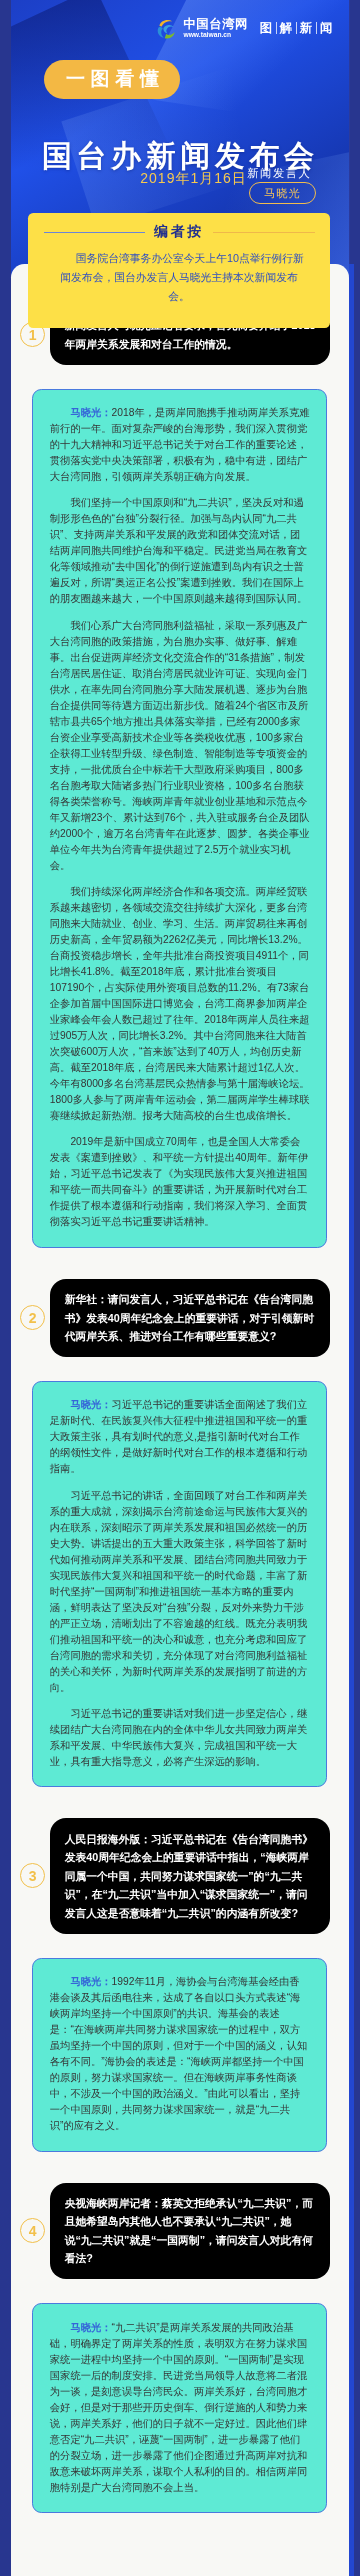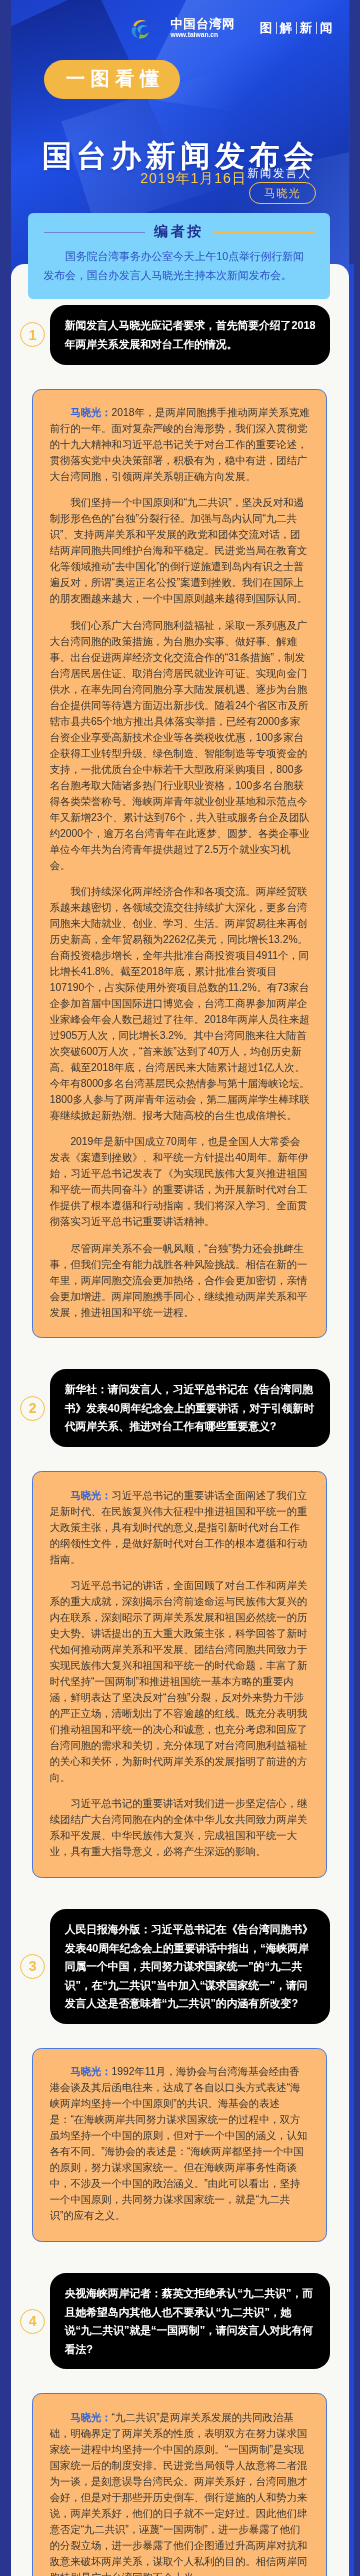--- a/index.html
+++ b/index.html
@@ -25,21 +25,21 @@
   .hero .w2{position:absolute;left:-46px;top:15.5px;width:196px;height:268px;
     background:linear-gradient(200deg,rgba(9,22,105,.55),rgba(9,22,105,0) 55%);
     transform:rotate(-25deg);}
   .hero .w3{position:absolute;right:-26px;bottom:-31px;width:268px;height:155px;
     background:linear-gradient(300deg,rgba(130,175,255,.30),rgba(130,175,255,0) 60%);
     transform:rotate(-12deg);}
   .hero .w4{position:absolute;left:62px;top:82px;width:237px;height:113px;
     background:linear-gradient(100deg,rgba(140,180,255,.18),rgba(140,180,255,0) 70%);
     transform:rotate(-18deg);}
 
-  .brand-row{position:absolute;top:17.5px;right:13.4px;display:flex;align-items:center;gap:13px;}
+  .brand-row{position:absolute;top:17.5px;right:13.4px;display:flex;align-items:center;}
   .brand-mark{width:24px;height:21.6px;margin-right:4.1px;}
   .brand-text{margin-right:8.2px;line-height:1.05;}
   .brand-name{color:#fff;font-size:12.4px;font-weight:800;letter-spacing:0.5px;}
   .brand-url{color:#fff;font-size:6.7px;font-weight:700;}
   .brand-tagline{display:flex;align-items:center;color:#fff;font-size:12.4px;font-weight:700;}
   .brand-tagline .ch{padding:0 3.6px;}
   .brand-tagline .bar{width:0.5px;height:12.4px;background:rgba(255,255,255,.75);}
 
   .badge{
     position:absolute;top:60px;left:33px;background:#f3b844;color:#fff;
@@ -54,47 +54,47 @@
   .date{position:absolute;top:170px;left:129px;color:#f6c94f;font-size:14px;letter-spacing:1px;}
   .speaker-label{position:absolute;top:166px;right:38px;color:#fff;font-size:11.3px;letter-spacing:1.5px;margin-left:48px;}
   .speaker-pill{
     position:absolute;top:182px;right:33px;border:1px solid #f0bc4e;color:#f3c35a;
     border-radius:515px;padding:2.6px 14.4px;font-size:11.3px;letter-spacing:1px;text-align:right;
   }
 
   
   .editor-card{
     position:absolute;top:213px;left:28px;width:302px;box-sizing:border-box;
-    background:#7dd3fc;border-radius:5.2px;padding:10.3px 15.5px 13.4px;z-index:3;
+    background:#fde047;border-radius:5.2px;padding:10.3px 15.5px 13.4px;z-index:3;
   }
   .editor-head{display:flex;align-items:center;justify-content:center;gap:9.3px;margin-bottom:6.2px;}
   .editor-line{height:1px;flex:1;}
   .editor-line.blue{background:#6b85d8;}
   .editor-line.gold{background:#f0b84a;}
   .editor-title{font-size:14px;font-weight:700;color:#22308f;letter-spacing:2.6px;}
-  .editor-card p{font-size:10.8px;color:#2e4ec2;line-height:19px;text-indent:2em;margin:0;}
+  .editor-card p{font-size:10.8px;color:#2e4ec2;line-height:19px;text-indent:2em;margin:8px;text-align:center;}
 
   
   .card{
     position:absolute;top:264px;left:11.3px;width:338px;height:2812px;box-sizing:border-box;
     background:#f8f8f5;border-radius:13.4px;z-index:2;overflow:hidden;padding-top:41px;
   }
   .qa-section{margin-bottom:31px;}
   .q-row{display:flex;align-items:center;padding-left:8.8px;}
   .q-num{
     width:23px;height:23px;border:1.5px solid #f2c04a;border-radius:50%;
     color:#f2c04a;font-size:14px;font-weight:700;flex:none;
     display:flex;align-items:center;justify-content:center;margin-right:5.2px;background:transparent;
   }
   .q-bubble{
     background:#000000;color:#fff;border-radius:16px;box-sizing:border-box;
     padding:11.3px 14.4px;font-size:10.8px;font-weight:700;line-height:18.5px;width:280px;
   }
   .answer{
-    margin:24px 22px 0 21px;border:1px solid #4a7ade;background:#fdba74;border-radius:9.3px;
+    margin:24px 22px 0 21px;border:1px solid #4a7ade;background:#5eead4;border-radius:9.3px;
     padding:15.5px 16.5px 6.2px;font-size:10.3px;line-height:16px;color:#353535;box-sizing:border-box;
   }
   .answer p{text-indent:2em;margin:0 0 10.3px;}
   .speaker{color:#3565d8;font-weight:700;}
 </style>
 </head>
 <body>
 
 <div class="edge-strip left"></div>
 <div class="edge-strip right"></div>
@@ -150,21 +150,20 @@
         <div class="q-row">
           <div class="q-num">1</div>
           <div class="q-bubble">新闻发言人马晓光应记者要求，首先简要介绍了2018年两岸关系发展和对台工作的情况。</div>
         </div>
         <div class="answer">
           <p><span class="speaker">马晓光：</span>2018年，是两岸同胞携手推动两岸关系克难前行的一年。面对复杂严峻的台海形势，我们深入贯彻党的十九大精神和习近平总书记关于对台工作的重要论述，贯彻落实党中央决策部署，积极有为，稳中有进，团结广大台湾同胞，引领两岸关系朝正确方向发展。</p>
           <p>我们坚持一个中国原则和“九二共识”，坚决反对和遏制形形色色的“台独”分裂行径。加强与岛内认同“九二共识”、支持两岸关系和平发展的政党和团体交流对话，团结两岸同胞共同维护台海和平稳定。民进党当局在教育文化等领域推动“去中国化”的倒行逆施遭到岛内有识之士普遍反对，所谓“奥运正名公投”案遭到挫败。我们在国际上的朋友圈越来越大，一个中国原则越来越得到国际认同。</p>
           <p>我们心系广大台湾同胞利益福祉，采取一系列惠及广大台湾同胞的政策措施，为台胞办实事、做好事、解难事。出台促进两岸经济文化交流合作的“31条措施”，制发台湾居民居住证、取消台湾居民就业许可证、实现向金门供水，在率先同台湾同胞分享大陆发展机遇、逐步为台胞台企提供同等待遇方面迈出新步伐。随着24个省区市及所辖市县共65个地方推出具体落实举措，已经有2000多家台资企业享受高新技术企业等各类税收优惠，100多家台企获得工业转型升级、绿色制造、智能制造等专项资金的支持，一批优质台企中标若干大型政府采购项目，800多名台胞考取大陆诸多热门行业职业资格，100多名台胞获得各类荣誉称号。海峡两岸青年就业创业基地和示范点今年又新增23个、累计达到76个，共入驻或服务台企及团队约2000个，逾万名台湾青年在此逐梦、圆梦。各类企事业单位今年共为台湾青年提供超过了2.5万个就业实习机会。</p>
           <p>我们持续深化两岸经济合作和各项交流。两岸经贸联系越来越密切，各领域交流交往持续扩大深化，更多台湾同胞来大陆就业、创业、学习、生活。两岸贸易往来再创历史新高，全年贸易额为2262亿美元，同比增长13.2%。台商投资稳步增长，全年共批准台商投资项目4911个，同比增长41.8%。截至2018年底，累计批准台资项目107190个，占实际使用外资项目总数的11.2%。有73家台企参加首届中国国际进口博览会，台湾工商界参加两岸企业家峰会年会人数已超过了往年。2018年两岸人员往来超过905万人次，同比增长3.2%。其中台湾同胞来往大陆首次突破600万人次，“首来族”达到了40万人，均创历史新高。截至2018年底，台湾居民来大陆累计超过1亿人次。今年有8000多名台湾基层民众热情参与第十届海峡论坛。1800多人参与了两岸青年运动会，第二届两岸学生棒球联赛继续掀起新热潮。报考大陆高校的台生也成倍增长。</p>
           <p>2019年是新中国成立70周年，也是全国人大常委会发表《案遭到挫败》、和平统一方针提出40周年。新年伊始，习近平总书记发表了《为实现民族伟大复兴推进祖国和平统一而共同奋斗》的重要讲话，为开展新时代对台工作提供了根本遵循和行动指南，我们将深入学习、全面贯彻落实习近平总书记重要讲话精神。</p>
-          <p>尽管两岸关系不会一帆风顺，“台独”势力还会挑衅生事，但我们完全有能力战胜各种风险挑战。相信在新的一年里，两岸同胞交流会更加热络，合作会更加密切，亲情会更加增进。两岸同胞携手同心，继续推动两岸关系和平发展，推进祖国和平统一进程。</p>
         </div>
       </div>
       <div class="qa-section">
         <div class="q-row">
           <div class="q-num">2</div>
           <div class="q-bubble">新华社：请问发言人，习近平总书记在《告台湾同胞书》发表40周年纪念会上的重要讲话，对于引领新时代两岸关系、推进对台工作有哪些重要意义?</div>
         </div>
         <div class="answer">
           <p><span class="speaker">马晓光：</span>习近平总书记的重要讲话全面阐述了我们立足新时代、在民族复兴伟大征程中推进祖国和平统一的重大政策主张，具有划时代的意义,是指引新时代对台工作的纲领性文件，是做好新时代对台工作的根本遵循和行动指南。</p>
           <p>习近平总书记的讲话，全面回顾了对台工作和两岸关系的重大成就，深刻揭示台湾前途命运与民族伟大复兴的内在联系，深刻昭示了两岸关系发展和祖国必然统一的历史大势。讲话提出的五大重大政策主张，科学回答了新时代如何推动两岸关系和平发展、团结台湾同胞共同致力于实现民族伟大复兴和祖国和平统一的时代命题，丰富了新时代坚持“一国两制”和推进祖国统一基本方略的重要内涵，鲜明表达了坚决反对“台独”分裂，反对外来势力干涉的严正立场，清晰划出了不容逾越的红线。既充分表明我们推动祖国和平统一的决心和诚意，也充分考虑和回应了台湾同胞的需求和关切，充分体现了对台湾同胞利益福祉的关心和关怀，为新时代两岸关系的发展指明了前进的方向。</p>

